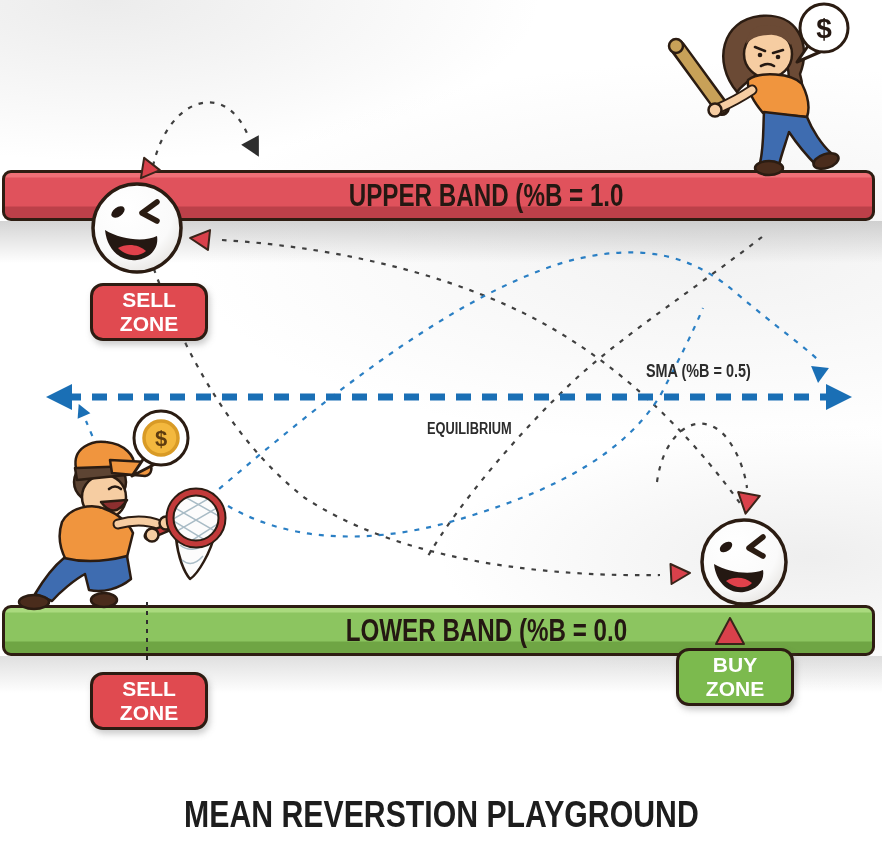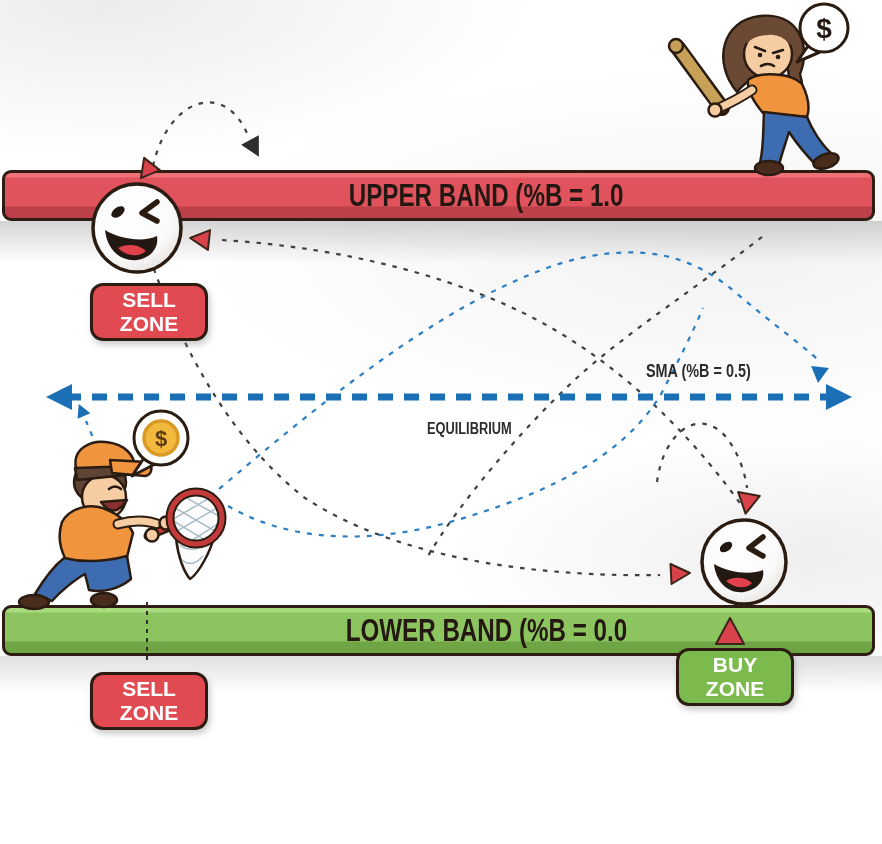--- a/index.html
+++ b/index.html
@@ -221,14 +221,17 @@
     <span>ZONE</span>
   </div>
 
   <div id="sma-label" class="float-label">
     <span>SMA (%B = 0.5)</span>
   </div>
   <div id="equilibrium-label" class="float-label">
     <span>EQUILIBRIUM</span>
   </div>
 
+  <div id="title">
+    <span>MEAN REVERSTION PLAYGROUND</span>
+  </div>
 
 </div>
 
 </body></html>

